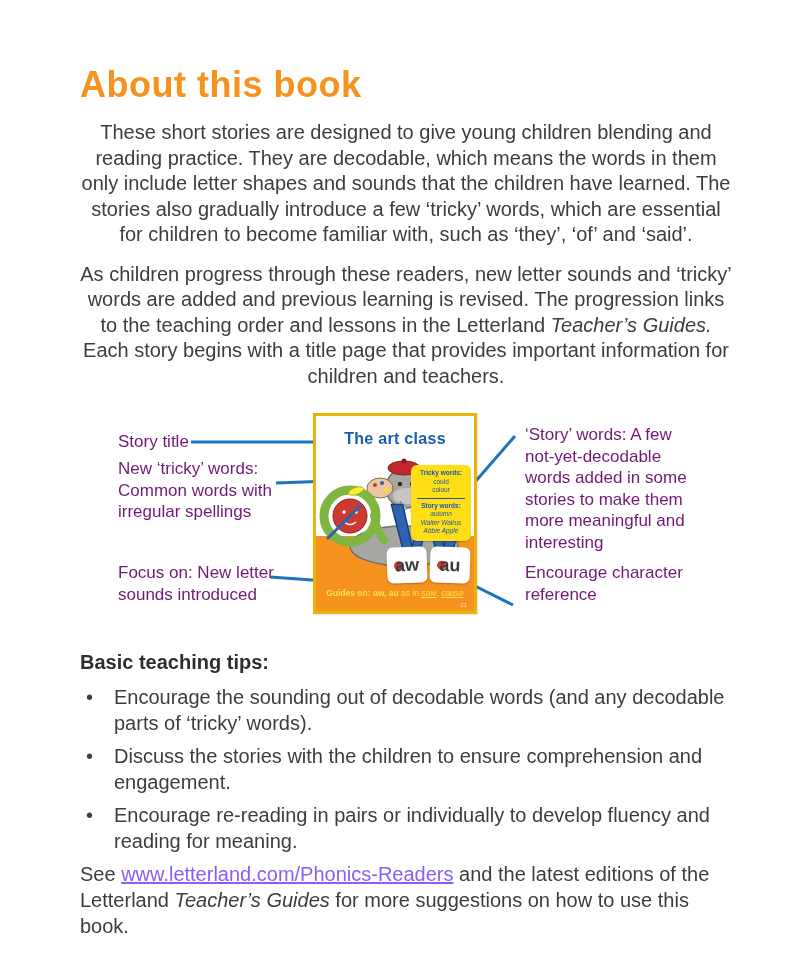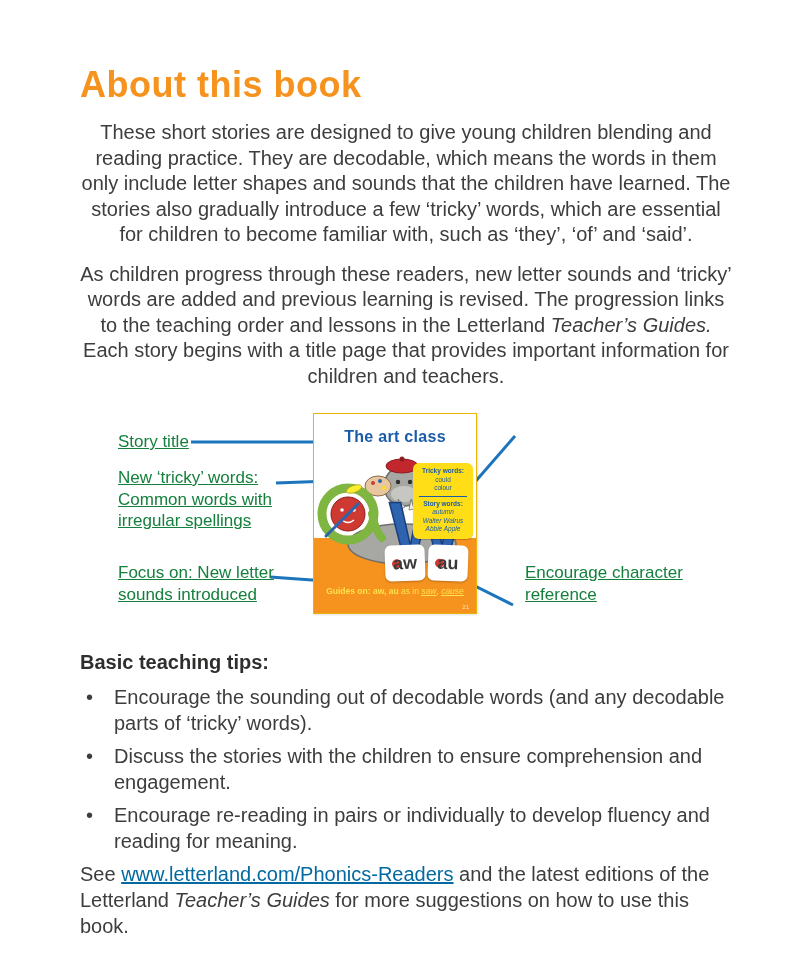--- a/index.html
+++ b/index.html
@@ -16,28 +16,28 @@
   }
   p.body-text{
     margin:0 0 14px 0;
     font-size:20px;line-height:25.5px;max-width:668px;text-align:center;
   }
   .italic{font-style:italic;}
 
   
   .diagram{position:relative;height:214px;margin:20px -68px 0 -72px;}
   .callout{
-    position:absolute;color:#15803d;font-size:17px;line-height:21.5px;text-decoration:underline;
+    position:absolute;color:#701a75;font-size:17px;line-height:21.5px;
   }
   .arrow-layer{position:absolute;inset:0;pointer-events:none;}
 
   
   .book-cover{
     position:absolute;left:305px;top:4px;width:164px;height:201px;
-    background:#ffffff;border:1px solid #eab308;box-sizing:border-box;
+    background:#ffffff;border:3px solid #eab308;box-sizing:border-box;
     box-shadow:1px 1px 2px rgba(0,0,0,.12);
   }
   .cover-title{
     position:absolute;top:14px;left:0;right:0;text-align:center;
     color:#1b5ca8;font-size:16px;font-weight:700;letter-spacing:.3px;
   }
   .cover-band{
     position:absolute;left:0;right:0;bottom:0;height:75px;background:#f6921e;
   }
   .cover-illustration{position:absolute;left:0;top:30px;}
@@ -76,21 +76,21 @@
   
   .tips-heading{
     margin:28px 0 10px 0;font-size:20px;font-weight:700;color:#2e2e2d;
   }
   .tips-list{margin:0;padding:0;list-style:none;}
   .tips-list li{
     display:flex;margin:0 0 7px 0;font-size:20px;line-height:26px;max-width:672px;
   }
   .bullet{width:34px;flex:0 0 34px;padding-left:6px;box-sizing:border-box;}
   .footer-para{margin:4px 0 0 0;font-size:20px;line-height:26px;max-width:676px;}
-  a.web-link{color:#0369a1;text-decoration:underline;}
+  a.web-link{color:#8b5cf6;text-decoration:underline;}
 </style>
 </head>
 <body>
 
 <div class="page">
   <h1 class="page-title">About this book</h1>
 
   <p class="body-text">These short stories are designed to give young children blending and reading practice. They are decodable, which means the words in them only include letter shapes and sounds that the children have learned. The stories also gradually introduce a few ‘tricky’ words, which are essential for children to become familiar with, such as ‘they’, ‘of’ and ‘said’.</p>
 
   <p class="body-text"><span>As children progress through these readers, new letter sounds and ‘tricky’ words are added and previous learning is revised. The progression links to the teaching order and lessons in the Letterland </span><span class="italic">Teacher’s Guides.</span><span> Each story begins with a title page that provides important information for children and teachers.</span></p>
@@ -104,23 +104,24 @@
         </marker>
       </defs>
       <line x1="183" y1="33" x2="318" y2="33" stroke="#1c75bc" stroke-width="3" marker-end="url(#ah)"></line>
       <line x1="268" y1="74" x2="404" y2="69" stroke="#1c75bc" stroke-width="3" marker-end="url(#ah)"></line>
       <line x1="262" y1="168" x2="346" y2="174" stroke="#1c75bc" stroke-width="3" marker-end="url(#ah)"></line>
       <line x1="507" y1="27" x2="460" y2="81" stroke="#1c75bc" stroke-width="3" marker-end="url(#ah)"></line>
       <line x1="505" y1="196" x2="461" y2="174" stroke="#1c75bc" stroke-width="3" marker-end="url(#ah)"></line>
     </svg>
 
     <div class="callout" style="left:110px;top:22px;width:160px;">Story title</div>
-    <div class="callout" style="left:110px;top:58px;width:168px;">New ‘tricky’ words: Common words with irregular spellings</div>
+    <div class="callout" style="left:110px;top:49px;width:168px;">New ‘tricky’ words: Common words with irregular spellings</div>
     <div class="callout" style="left:110px;top:153px;width:178px;">Focus on: New letter sounds introduced</div>
 
+    <div class="callout" style="left:517px;top:15px;width:178px;">‘Story’ words: A few not-yet-decodable words added in some stories to make them more meaningful and interesting</div>
     <div class="callout" style="left:517px;top:153px;width:190px;">Encourage character reference</div>
 
     <div class="book-cover">
       <div class="cover-band"></div>
 
       <svg class="cover-illustration" width="170" height="125" viewBox="0 0 170 125">
 
         <g>
           <ellipse cx="88" cy="100" rx="54" ry="20" fill="#a7a7a4" stroke="#6e6e6b" stroke-width="1.5"></ellipse>
           <circle cx="90" cy="42" r="20" fill="#a7a7a4" stroke="#6e6e6b" stroke-width="1.5"></circle>

